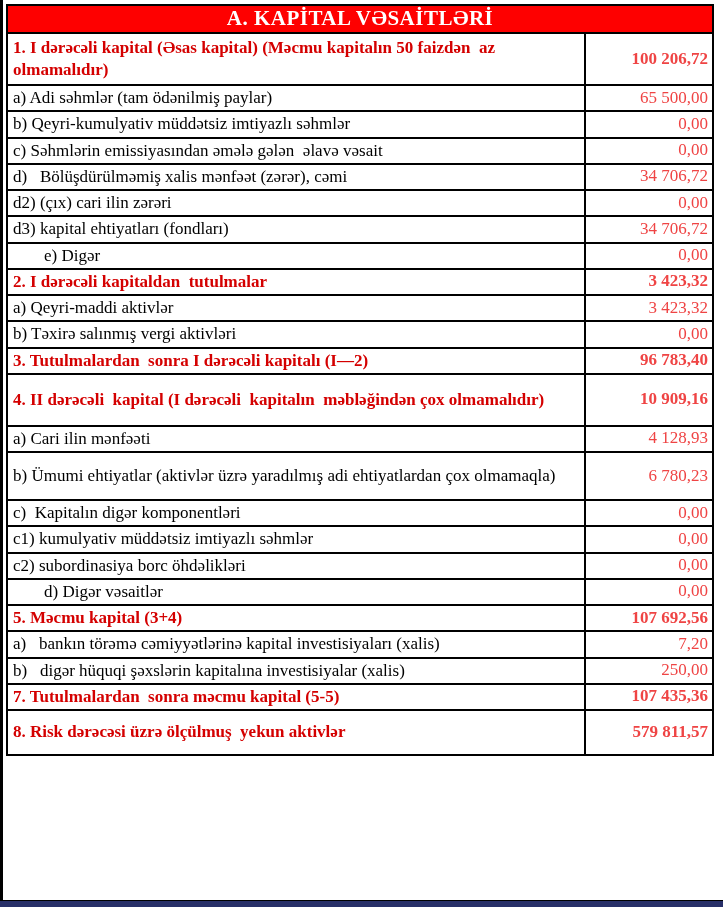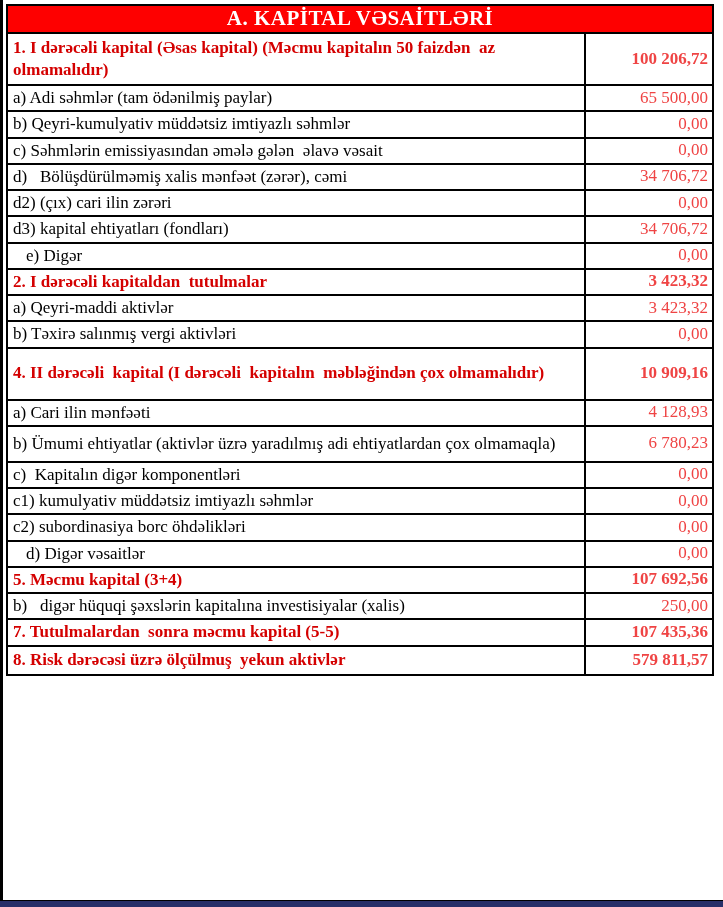--- a/index.html
+++ b/index.html
@@ -33,31 +33,31 @@
     color: #ffffff;
     font-size: 21px;
     font-weight: bold;
     height: 26px;
     padding: 0 0 1px 0;
     letter-spacing: 0.5px;
     margin-top: 36px;
   }
   tr.row { height: 17px; }
   tr.tall { height: 52px; }
-  tr.tall-b { height: 36px; }
-  tr.last { height: 29px; }
+  tr.tall-b { height: 48px; }
+  tr.last { height: 45px; }
   td.label {
     font-size: 17px;
     color: #000000;
     padding: 1px 4px 2px 5px;
     white-space: pre-wrap;
     vertical-align: middle;
     line-height: 1.25;
   }
-  td.indent { padding-left: 18px; }
+  td.indent { padding-left: 36px; }
   td.value {
     font-size: 17px;
     color: #ef4444;
     text-align: right;
     padding: 1px 4px 2px 2px;
     vertical-align: middle;
     border-right-width: 4px;
   }
   tr.section td.label { color: #d40000; font-weight: bold; }
   tr.section td.value { font-weight: bold; }
@@ -121,20 +121,24 @@
     <td class="value">3 423,32</td>
   </tr>
   <tr class="row">
     <td class="label">a) Qeyri-maddi aktivlər</td>
     <td class="value">3 423,32</td>
   </tr>
   <tr class="row">
     <td class="label">b) Təxirə salınmış vergi aktivləri</td>
     <td class="value">0,00</td>
   </tr>
+  <tr class="row section">
+    <td class="label">3. Tutulmalardan  sonra I dərəcəli kapitalı (I—2)</td>
+    <td class="value">96 783,40</td>
+  </tr>
   <tr class="row tall section">
     <td class="label">4. II dərəcəli  kapital (I dərəcəli  kapitalın  məbləğindən çox olmamalıdır)</td>
     <td class="value">10 909,16</td>
   </tr>
   <tr class="row">
     <td class="label">a) Cari ilin mənfəəti</td>
     <td class="value">4 128,93</td>
   </tr>
   <tr class="row tall-b">
     <td class="label">b) Ümumi ehtiyatlar (aktivlər üzrə yaradılmış adi ehtiyatlardan çox olmamaqla)</td>
@@ -154,20 +158,24 @@
   </tr>
   <tr class="row">
     <td class="label indent">d) Digər vəsaitlər</td>
     <td class="value">0,00</td>
   </tr>
   <tr class="row section">
     <td class="label">5. Məcmu kapital (3+4)</td>
     <td class="value">107 692,56</td>
   </tr>
   <tr class="row">
+    <td class="label">a)   bankın törəmə cəmiyyətlərinə kapital investisiyaları (xalis)</td>
+    <td class="value">7,20</td>
+  </tr>
+  <tr class="row">
     <td class="label">b)   digər hüquqi şəxslərin kapitalına investisiyalar (xalis)</td>
     <td class="value">250,00</td>
   </tr>
   <tr class="row section">
     <td class="label">7. Tutulmalardan  sonra məcmu kapital (5-5)</td>
     <td class="value">107 435,36</td>
   </tr>
   <tr class="row last section">
     <td class="label">8. Risk dərəcəsi üzrə ölçülmuş  yekun aktivlər</td>
     <td class="value">579 811,57</td>

